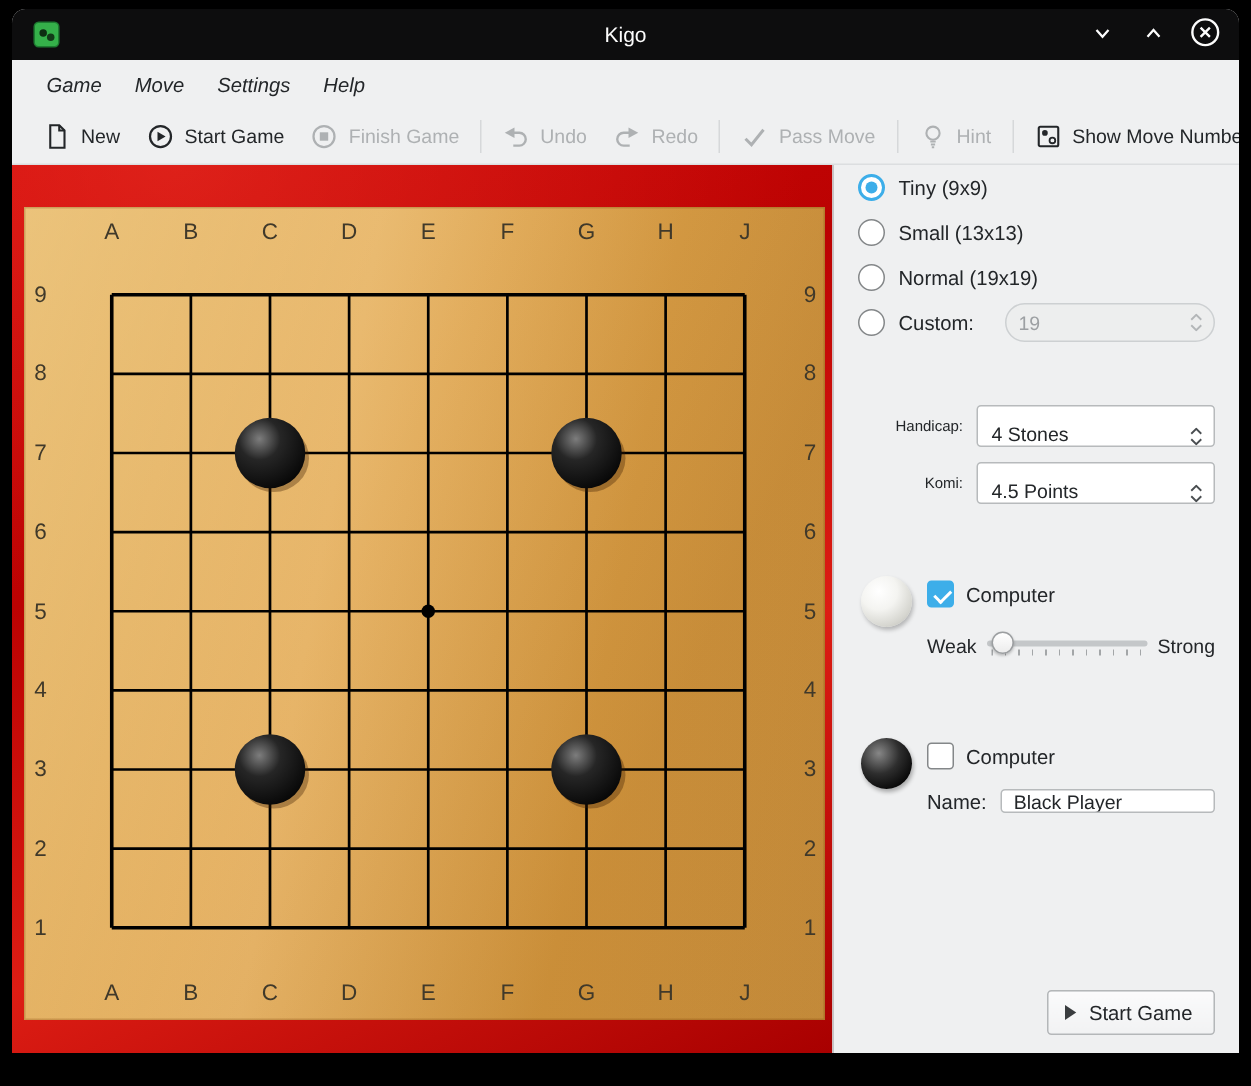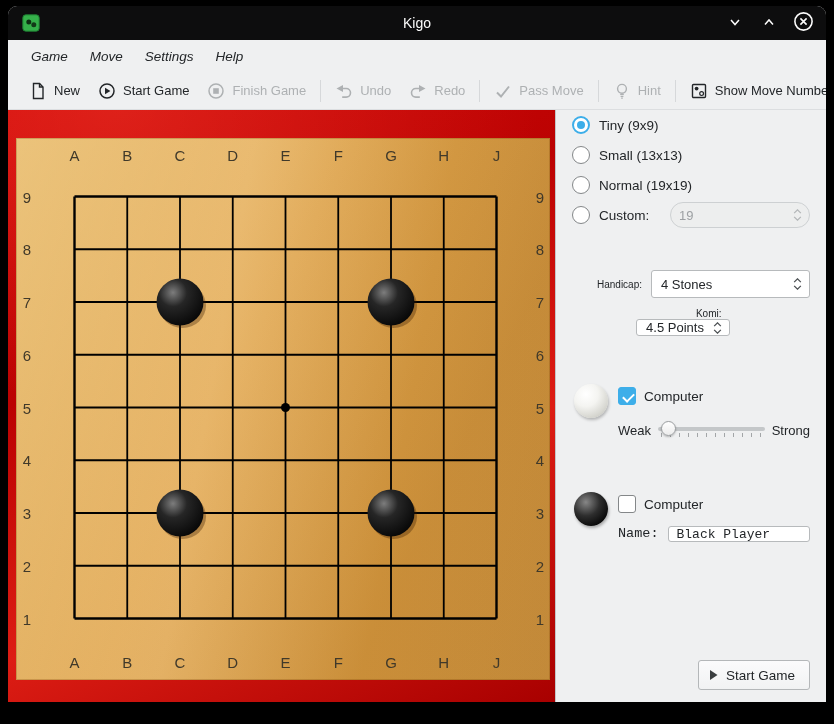--- a/index.html
+++ b/index.html
@@ -73,21 +73,21 @@
   .spinbox { margin-left:auto; margin-right:16px; width:140px; height:26px; background:#edeeee;
     border:1px solid #cdd0d2; border-radius:13px; display:flex; align-items:center; }
   .spinbox input { flex:1; min-width:0; border:none; background:transparent; padding:0 8px; font-size:13px;
     color:#9da0a3; font-family:inherit; outline:none; }
   .spin-arrows { display:flex; flex-direction:column; justify-content:center; gap:2px; padding-right:7px; color:#4a4e51; }
   .spin-arrows svg { width:9px; height:5px; display:block; }
   .spinbox .spin-arrows { color:#b3b6b8; }
   .form-row { display:flex; align-items:center; margin-right:16px; }
   .form-label { width:86px; text-align:right; margin-right:9px; font-size:10px; flex:0 0 auto; }
   .combobox { flex:1; height:28px; background:#fff; border:1px solid #b7babc; border-radius:3px;
-    display:flex; align-items:center; cursor:pointer; }
+    display:flex; align-items:flex-end; cursor:pointer; }
   .combo-value { flex:1; padding:0 9px; font-size:13px; color:#232629; white-space:nowrap; overflow:hidden; }
   .player-row { display:flex; margin:0 16px 0 18px; }
   .player-stone { width:34px; height:34px; border-radius:50%; flex:0 0 auto; margin-top:2px; }
   .player-stone.white {
     background: radial-gradient(circle at 35% 30%, #ffffff 0%, #f4f4f1 38%, #d6d6d0 72%, #b5b5ae 100%);
     box-shadow: 1px 2px 3px rgba(0,0,0,0.25);
   }
   .player-stone.black {
     background: radial-gradient(circle at 35% 30%, #878787 0%, #2e2e2e 42%, #000 85%);
     box-shadow: 1px 2px 3px rgba(0,0,0,0.3);
@@ -101,21 +101,21 @@
     border-left:2px solid #fff; border-bottom:2px solid #fff; transform:rotate(-45deg); }
   .cb-label { font-size:13.5px; }
   .slider-row { display:flex; align-items:center; gap:7px; margin-top:10px; }
   .slider-end-label { font-size:13px; flex:0 0 auto; }
   .slider { position:relative; flex:1; height:20px; cursor:pointer; }
   .slider-groove { position:absolute; left:0; right:0; top:7px; height:4px; background:#c4c7c9; border-radius:2px; }
   .slider-ticks { position:absolute; left:3px; right:3px; top:13px; height:4px;
     background:repeating-linear-gradient(90deg, #a3a6a8 0 1px, transparent 1px 9px); }
   .slider-handle { position:absolute; top:1px; width:15px; height:15px; border-radius:50%;
     background:linear-gradient(#ffffff,#ececec); border:1px solid #9b9ea0; box-shadow:0 1px 2px rgba(0,0,0,0.25); }
-  .name-row { display:flex; align-items:flex-start; margin-top:8px;font-family:Liberation Mono, monospace; }
+  .name-row { display:flex; align-items:center; margin-top:8px; }
   .name-label { font-size:13.5px; margin-right:9px; }
   .text-input { flex:1; min-width:0; height:16px; background:#fff; border:1px solid #b7babc; border-radius:3px;
     padding:0 8px; font-size:13px; color:#232629; font-family:inherit; outline:none; }
   .start-btn { margin-top:auto; align-self:flex-end; margin-right:16px; margin-bottom:4px;
     display:flex; align-items:center; gap:8px; height:30px; padding:0 14px 0 11px;
     background:linear-gradient(#fbfbfc,#f1f2f3); border:1px solid #b4b7b9; border-radius:3px;
     font-size:13.5px; color:#232629; font-family:inherit; cursor:pointer; }
   .start-btn svg { width:8px; height:10px; display:block; }
 </style>
 </head>
@@ -355,21 +355,21 @@
           <span class="spin-arrows">
             <svg viewBox="0 0 10 6">
                 <polyline points="1,5 5,1 9,5" fill="none" stroke="currentColor" stroke-width="1.5"></polyline>
               </svg>
             <svg viewBox="0 0 10 6">
                 <polyline points="1,1 5,5 9,1" fill="none" stroke="currentColor" stroke-width="1.5"></polyline>
               </svg>
           </span>
         </span>
       </div>
-      <div class="form-row" style="margin-top:10px;flex-direction:column;">
+      <div class="form-row" style="margin-top:10px;">
         <span class="form-label">Komi:</span>
         <span class="combobox">
           <span class="combo-value">4.5 Points</span>
           <span class="spin-arrows">
             <svg viewBox="0 0 10 6">
                 <polyline points="1,5 5,1 9,5" fill="none" stroke="currentColor" stroke-width="1.5"></polyline>
               </svg>
             <svg viewBox="0 0 10 6">
                 <polyline points="1,1 5,5 9,1" fill="none" stroke="currentColor" stroke-width="1.5"></polyline>
               </svg>

